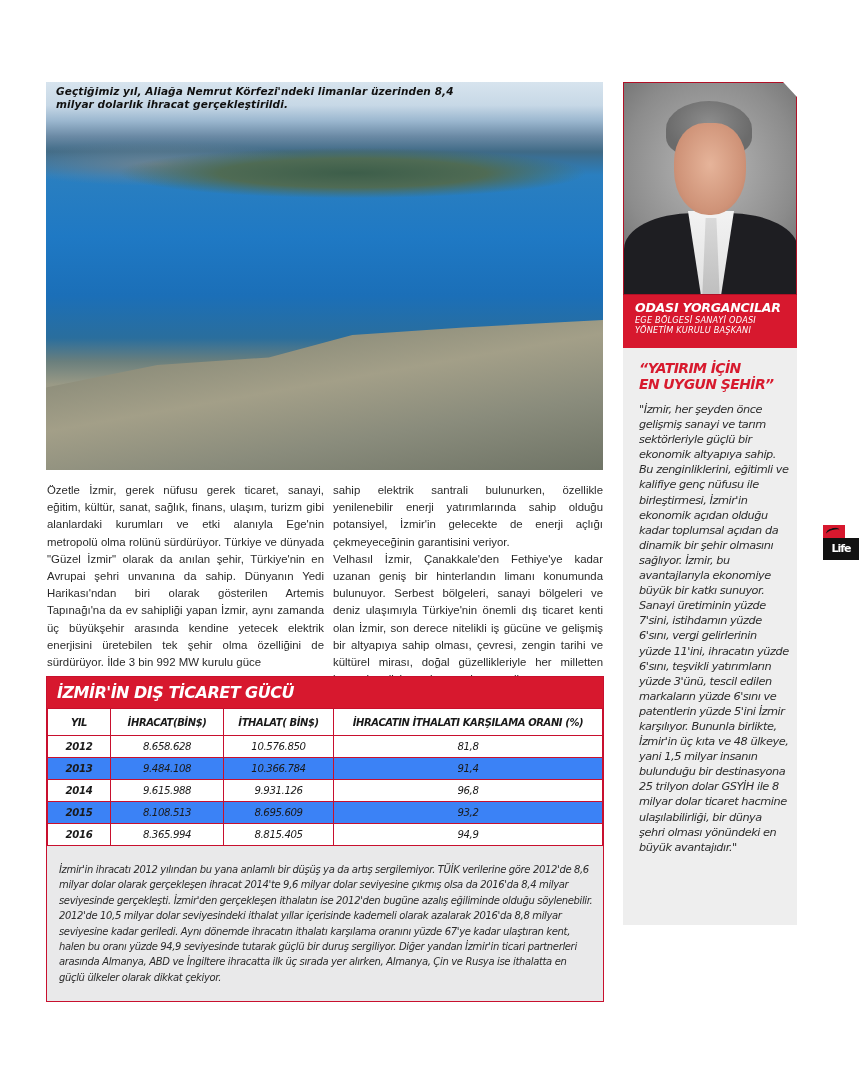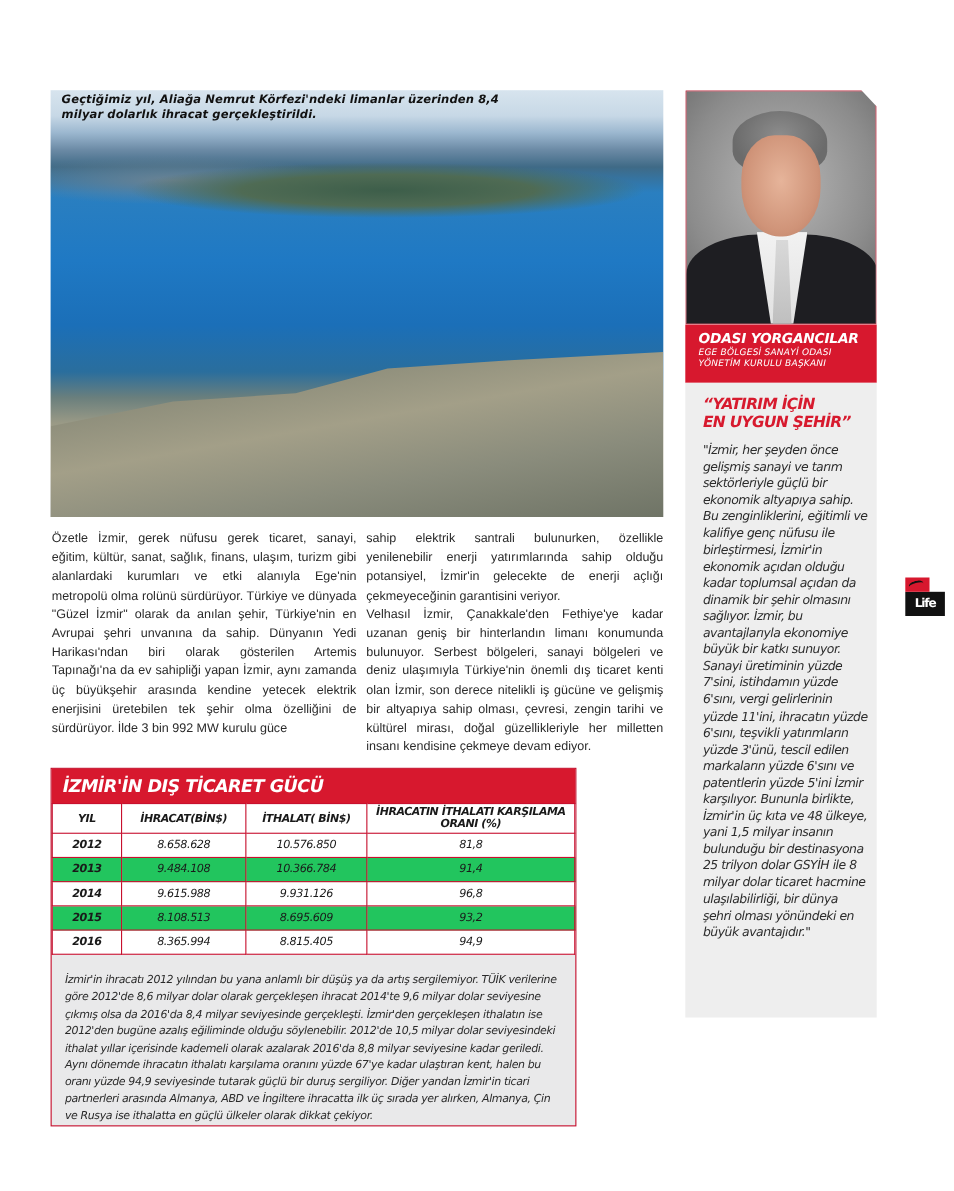--- a/index.html
+++ b/index.html
@@ -38,35 +38,35 @@
     .col1 { left: 47px; width: 277px; }
     .col2 { left: 333px; width: 270px; }
     .col .sub-heading {
       font-family: "DejaVu Sans", sans-serif; font-weight: bold; font-style: italic;
       color: #d71a2e; font-size: 10.5px; line-height: 14px; margin-bottom: 2px; letter-spacing: -0.3px;
     }
     .col p { margin: 0; }
 
     
     .trade-box {
-      position: absolute; left: 46px; top: 698px; width: 478px; height: 326px;
+      position: absolute; left: 46px; top: 676px; width: 558px; height: 326px;
       border: 1.5px solid #c8102e; background: #e9e9ea;
     }
     .trade-box .box-title {
       height: 31px; background: #d7182e; color: #fff;
       font-family: "DejaVu Sans", sans-serif; font-weight: bold; font-style: italic;
       font-size: 16px; line-height: 31px; padding-left: 10px; letter-spacing: -0.5px;
     }
     table.trade { width: 100%; border-collapse: collapse; font-family: "DejaVu Sans", sans-serif; font-style: italic; }
     table.trade th, table.trade td {
       border: 1px solid #c8102e; height: 22px; padding: 0 6px; font-size: 10.2px; text-align: center;
       color: #1a1a1a; letter-spacing: -0.4px;
     }
     table.trade th { background: #fff; font-weight: bold; height: 27px; font-size: 10px; }
-    table.trade tr.even td { background: #22c55e; margin-left: 20px; }
+    table.trade tr.even td { background: #3b82f6; margin-left: 20px; }
     table.trade tr.odd td { background: #ffffff; }
     table.trade td.year { font-weight: bold; }
     table.trade td { font-weight: normal; }
     .trade-box .note {
       padding: 16px 10px 0 12px; font-family: "DejaVu Sans", sans-serif; font-style: italic;
       font-size: 10px; line-height: 15.4px; color: #2a2a2a; letter-spacing: -0.35px;
     }
 
     
     .profile {

